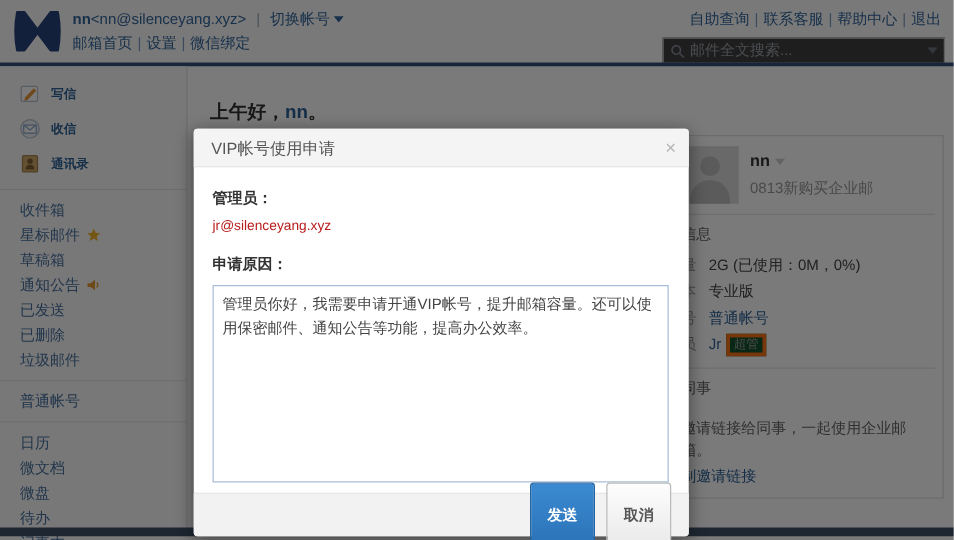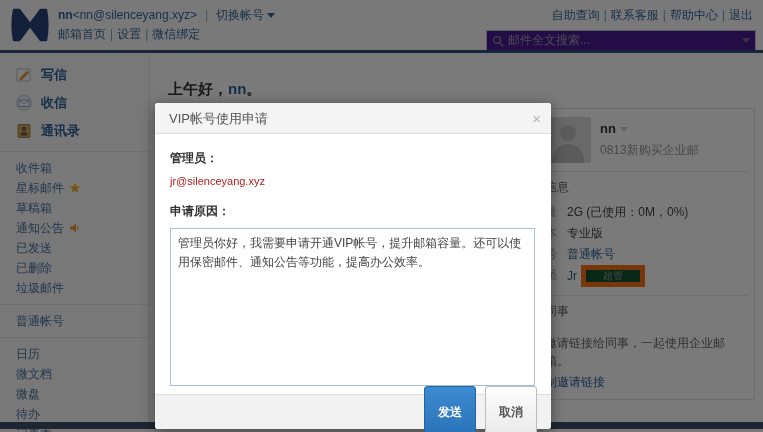--- a/index.html
+++ b/index.html
@@ -20,28 +20,28 @@
   .switch { color:#33669c; cursor:pointer; }
   .caret-down { display:inline-block; width:0; height:0; border-left:4px solid transparent; border-right:4px solid transparent; border-top:5px solid #33669c; margin-left:3px; vertical-align:1px; }
   .nav-links { color:#33669c; font-size:12px; }
   .nav-links span { cursor:pointer; }
   .sep { color:#7d9cc0; padding:0 4px; }
   .sep::after { content:"|"; }
   .pipe { color:#9ab; padding:0 8px; }
   .pipe::after { content:"|"; }
   .top-links { position:absolute; right:10px; top:7px; color:#33669c; font-size:12px; white-space:nowrap; }
   .top-links span { cursor:pointer; }
-  .searchbox { position:absolute; right:7px; top:30px; width:270px; height:21px; background:#4c1d95; border:1px solid #c3c9d0; display:flex; align-items:center; padding:0 5px; }
+  .searchbox { position:absolute; right:7px; top:30px; width:226px; height:21px; background:#404040; border:1px solid #c3c9d0; display:flex; align-items:center; padding:0 5px; }
   .searchbox .ph { color:#9aa0a8; font-size:12px; flex:1; margin-left:4px; }
   .search-caret { width:0; height:0; border-left:4px solid transparent; border-right:4px solid transparent; border-top:5px solid #6b7683; }
   .header-rule { position:absolute; top:50px; left:0; right:0; height:3px; background:#33517e; }
 
   
   .sidebar { position:absolute; top:53px; left:0; width:150px; bottom:10px; background:#fbfbfc; border-right:1px solid #e3e3e3; padding-top:8px; }
-  .side-action { display:flex; align-items:center; gap:9px; padding:5px 0 5px 16px; height:28px; color:#2f6398; font-weight:bold; font-size:13px; cursor:pointer;text-align:right; }
+  .side-action { display:flex; align-items:center; gap:9px; padding:5px 0 5px 16px; height:28px; color:#2f6398; font-weight:bold; font-size:10px; cursor:pointer;text-align:right; }
   .side-div { border-top:1px solid #e6e6e6; margin:6px 0 6px 0; }
   .side-item { padding:2px 0 2px 16px; line-height:16px; color:#49719e; font-size:12px; cursor:pointer; display:flex; align-items:center; gap:5px; }
   .icon16 { width:16px; height:16px; display:inline-block; }
   .icon12 { width:12px; height:12px; display:inline-block; }
 
   
   .greeting { position:absolute; left:168px; top:80px; font-size:15px; font-weight:bold; color:#333; }
   .greeting .gname { color:#2f6398; }
 
   
@@ -52,21 +52,21 @@
   .avatar .body { position:absolute; left:7px; top:27px; width:32px; height:22px; border-radius:16px 16px 0 0; background:#bfbfbf; }
   .pname { font-weight:bold; color:#333; font-size:13px; margin-top:4px; }
   .pname .chev { display:inline-block; width:0; height:0; border-left:4px solid transparent; border-right:4px solid transparent; border-top:5px solid #c9cdd2; margin-left:4px; vertical-align:1px; }
   .porg { color:#999; font-size:12px; margin-top:6px; }
   .section-hd { border-top:1px solid #e6e6e6; color:#666; font-size:12px; padding:7px 0 6px 0;font-family:Liberation Mono, monospace; }
   .info-rows { padding-bottom:8px; }
   .info-row { display:flex; gap:10px; line-height:21px; font-size:12px; }
   .info-row .lbl { color:#999; flex:none; }
   .info-row .val { color:#444; }
   .val.link { color:#2f6398; cursor:pointer; }
-  .badge { display:inline-block; border:5px solid #f97316; background:#14532d; color:#9a9a9a; font-size:10px; line-height:12px; padding:0 17px; margin-left:4px; vertical-align:1px; }
+  .badge { display:inline-block; border:3px solid #f97316; background:#14532d; color:#9a9a9a; font-size:10px; line-height:12px; padding:0 3px; margin-left:4px; vertical-align:1px; }
   .invite { padding-top:8px; font-size:12px; color:#666; line-height:18px; }
   .invite-link { color:#2f6398; cursor:pointer; display:inline-block; margin-top:3px; }
 
   
   .bottom-bar { position:absolute; left:0; right:0; top:422px; height:7px; background:#3e5068; z-index:5; }
   .overlay { position:absolute; inset:0; background:rgba(0,0,0,0.52); z-index:10; }
 
   
   .modal { position:absolute; left:155px; top:103px; width:396px; height:326px; background:#fff; z-index:20; border-radius:3px; box-shadow:0 3px 14px rgba(0,0,0,0.45); }
   .modal-header { height:31px; background:#f4f4f4; border-bottom:1px solid #ddd; border-radius:3px 3px 0 0; line-height:31px; padding:0 14px; font-size:13px; color:#555; position:relative; }

